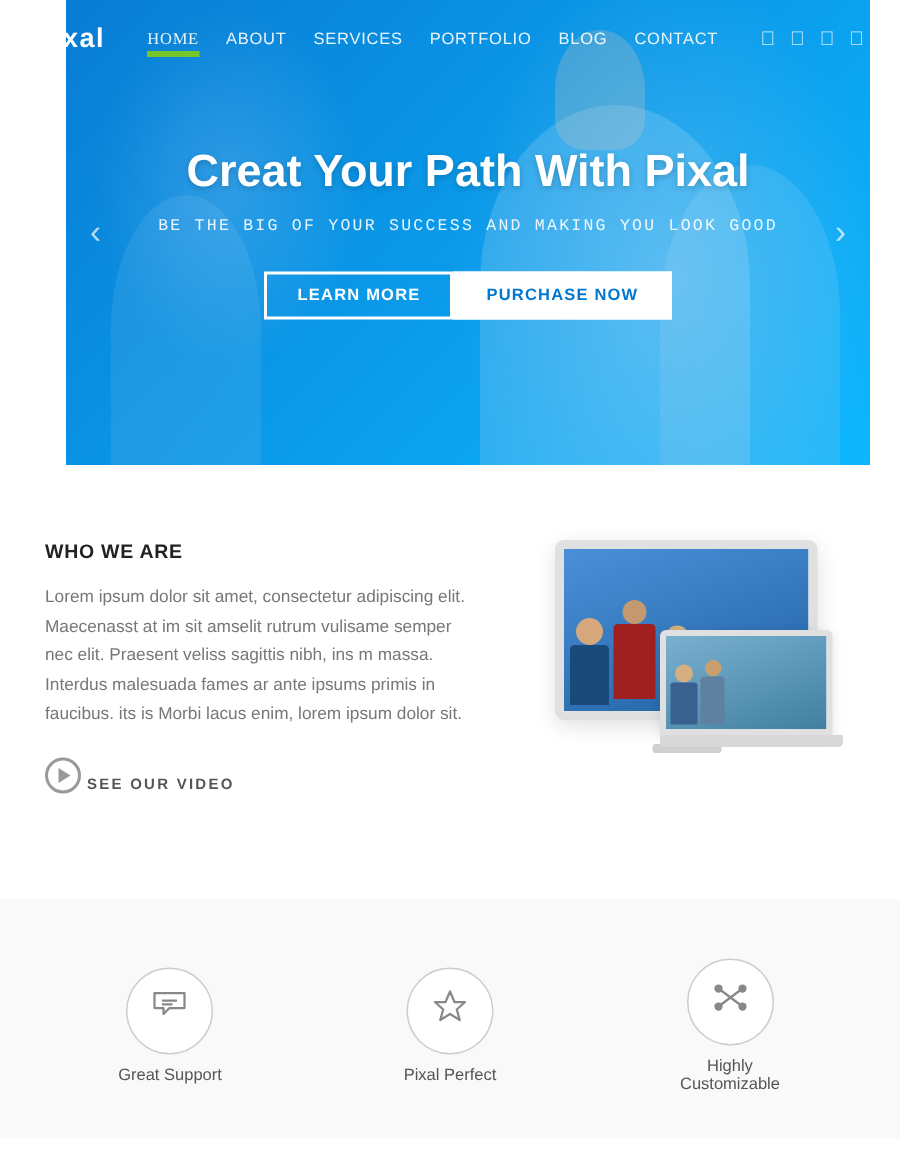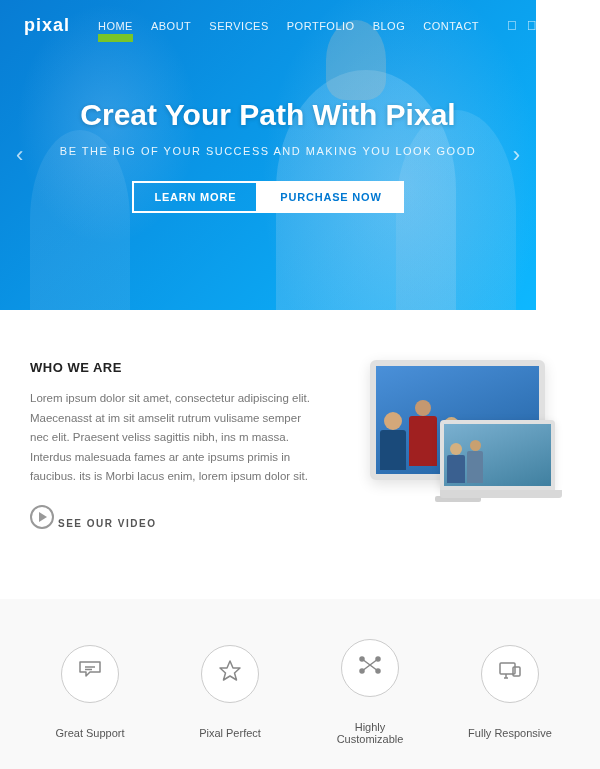--- a/index.html
+++ b/index.html
@@ -28,22 +28,23 @@
       list-style: none;
     }
     .navbar-nav li a {
       color: #fff;
       text-decoration: none;
       font-size: 11px;
       letter-spacing: 0.5px;
       opacity: 0.9;
     }
     .navbar-nav li a.active {
-      border-bottom: 8px solid #84cc16;
+      border-bottom: 4px solid #84cc16;
       padding-bottom: 2px;
+      font-family: Liberation Serif, serif;
     }
     .navbar-social {
       display: flex;
       gap: 10px;
       align-items: center;
     }
     .navbar-social span {
       color: #fff;
       font-size: 13px;
       opacity: 0.8;
@@ -91,20 +92,21 @@
       text-shadow: 0 1px 4px rgba(0,0,0,0.2);
       line-height: 1.2;
     }
     .hero-subtitle {
       color: #fff;
       font-size: 11px;
       letter-spacing: 1.5px;
       margin-bottom: 24px;
       opacity: 0.9;
       text-transform: uppercase;
+      font-family: Liberation Mono, monospace;
     }
     .hero-buttons {
       display: flex;
       justify-content: center;
     }
     .btn-outline {
       border: 2px solid #fff;
       background: transparent;
       color: #fff;
       padding: 8px 20px;
@@ -280,21 +282,21 @@
       background: #f9f9f9;
       padding: 40px 20px 30px 20px;
       display: flex;
       justify-content: space-around;
       align-items: center;
     }
     .feature-item {
       display: flex;
       flex-direction: column;
       align-items: center;
-      gap: 24px;
+      gap: 8px;
       width: 100px;
     }
     .feature-icon-circle {
       width: 58px;
       height: 58px;
       border-radius: 50%;
       border: 1.5px solid #ccc;
       display: flex;
       align-items: center;
       justify-content: center;
@@ -306,21 +308,21 @@
     }
     .feature-label {
       font-size: 11px;
       color: #555;
       text-align: center;
     }
   </style>
 </head>
 <body>
 
-<div style="position: relative;">
+<div style="position: relative; padding-left: 44px;">
   <nav class="navbar">
     <span class="navbar-logo">pixal</span>
     <ul class="navbar-nav">
       <li><a href="#" class="active">HOME</a></li>
       <li><a href="#">ABOUT</a></li>
       <li><a href="#">SERVICES</a></li>
       <li><a href="#">PORTFOLIO</a></li>
       <li><a href="#">BLOG</a></li>
       <li><a href="#">CONTACT</a></li>
     </ul>
@@ -450,27 +452,14 @@
           <circle cx="4" cy="6" r="2" fill="#888"></circle>
           <circle cx="20" cy="6" r="2" fill="#888"></circle>
           <circle cx="4" cy="18" r="2" fill="#888"></circle>
           <circle cx="20" cy="18" r="2" fill="#888"></circle>
         </svg>
       </span>
     </div>
     <span class="feature-label">Highly Customizable</span>
   </div>
 
-  <div class="feature-item">
-    <div class="feature-icon-circle">
-      <span class="feature-icon-svg">
-        <svg width="24" height="24" viewBox="0 0 24 24" fill="none" stroke="#888" stroke-width="1.5">
-          <rect x="2" y="4" width="15" height="11" rx="1"></rect>
-          <rect x="15" y="8" width="7" height="9" rx="1"></rect>
-          <line x1="6" y1="19" x2="10" y2="19"></line>
-          <line x1="8" y1="15" x2="8" y2="19"></line>
-        </svg>
-      </span>
-    </div>
-    <span class="feature-label">Fully Responsive</span>
-  </div>
 
 </div>
 
 </body></html>

